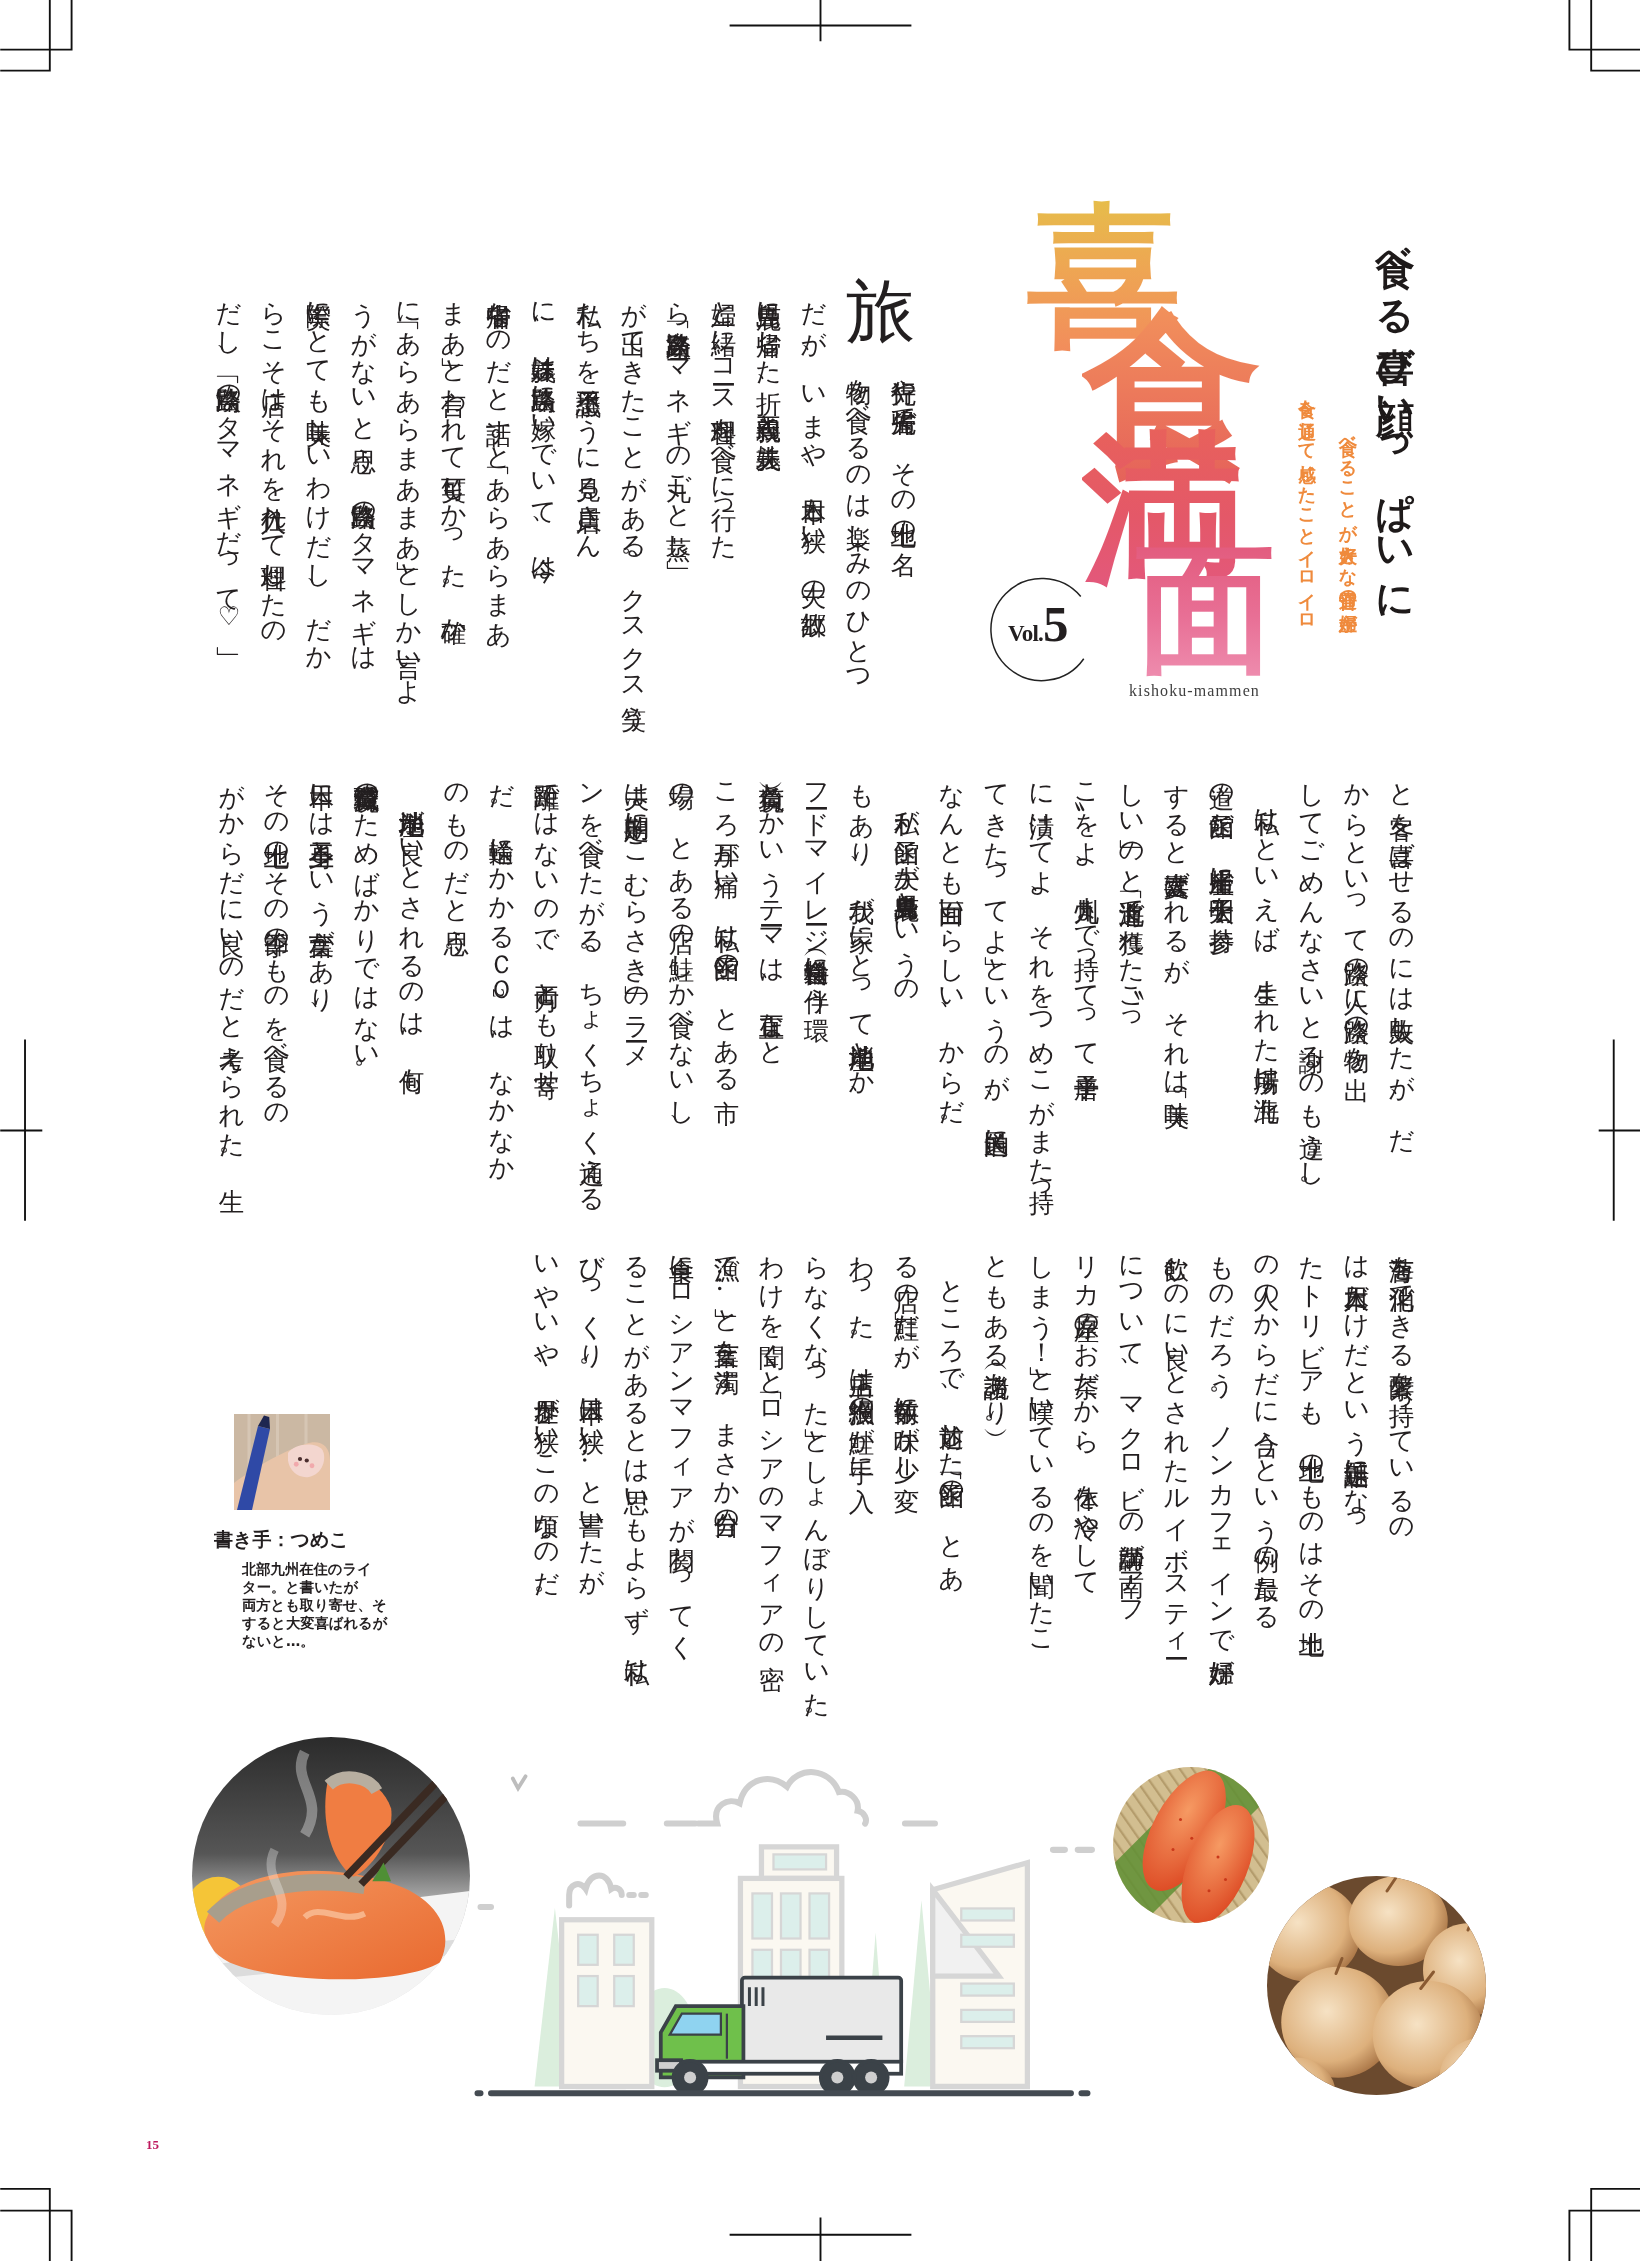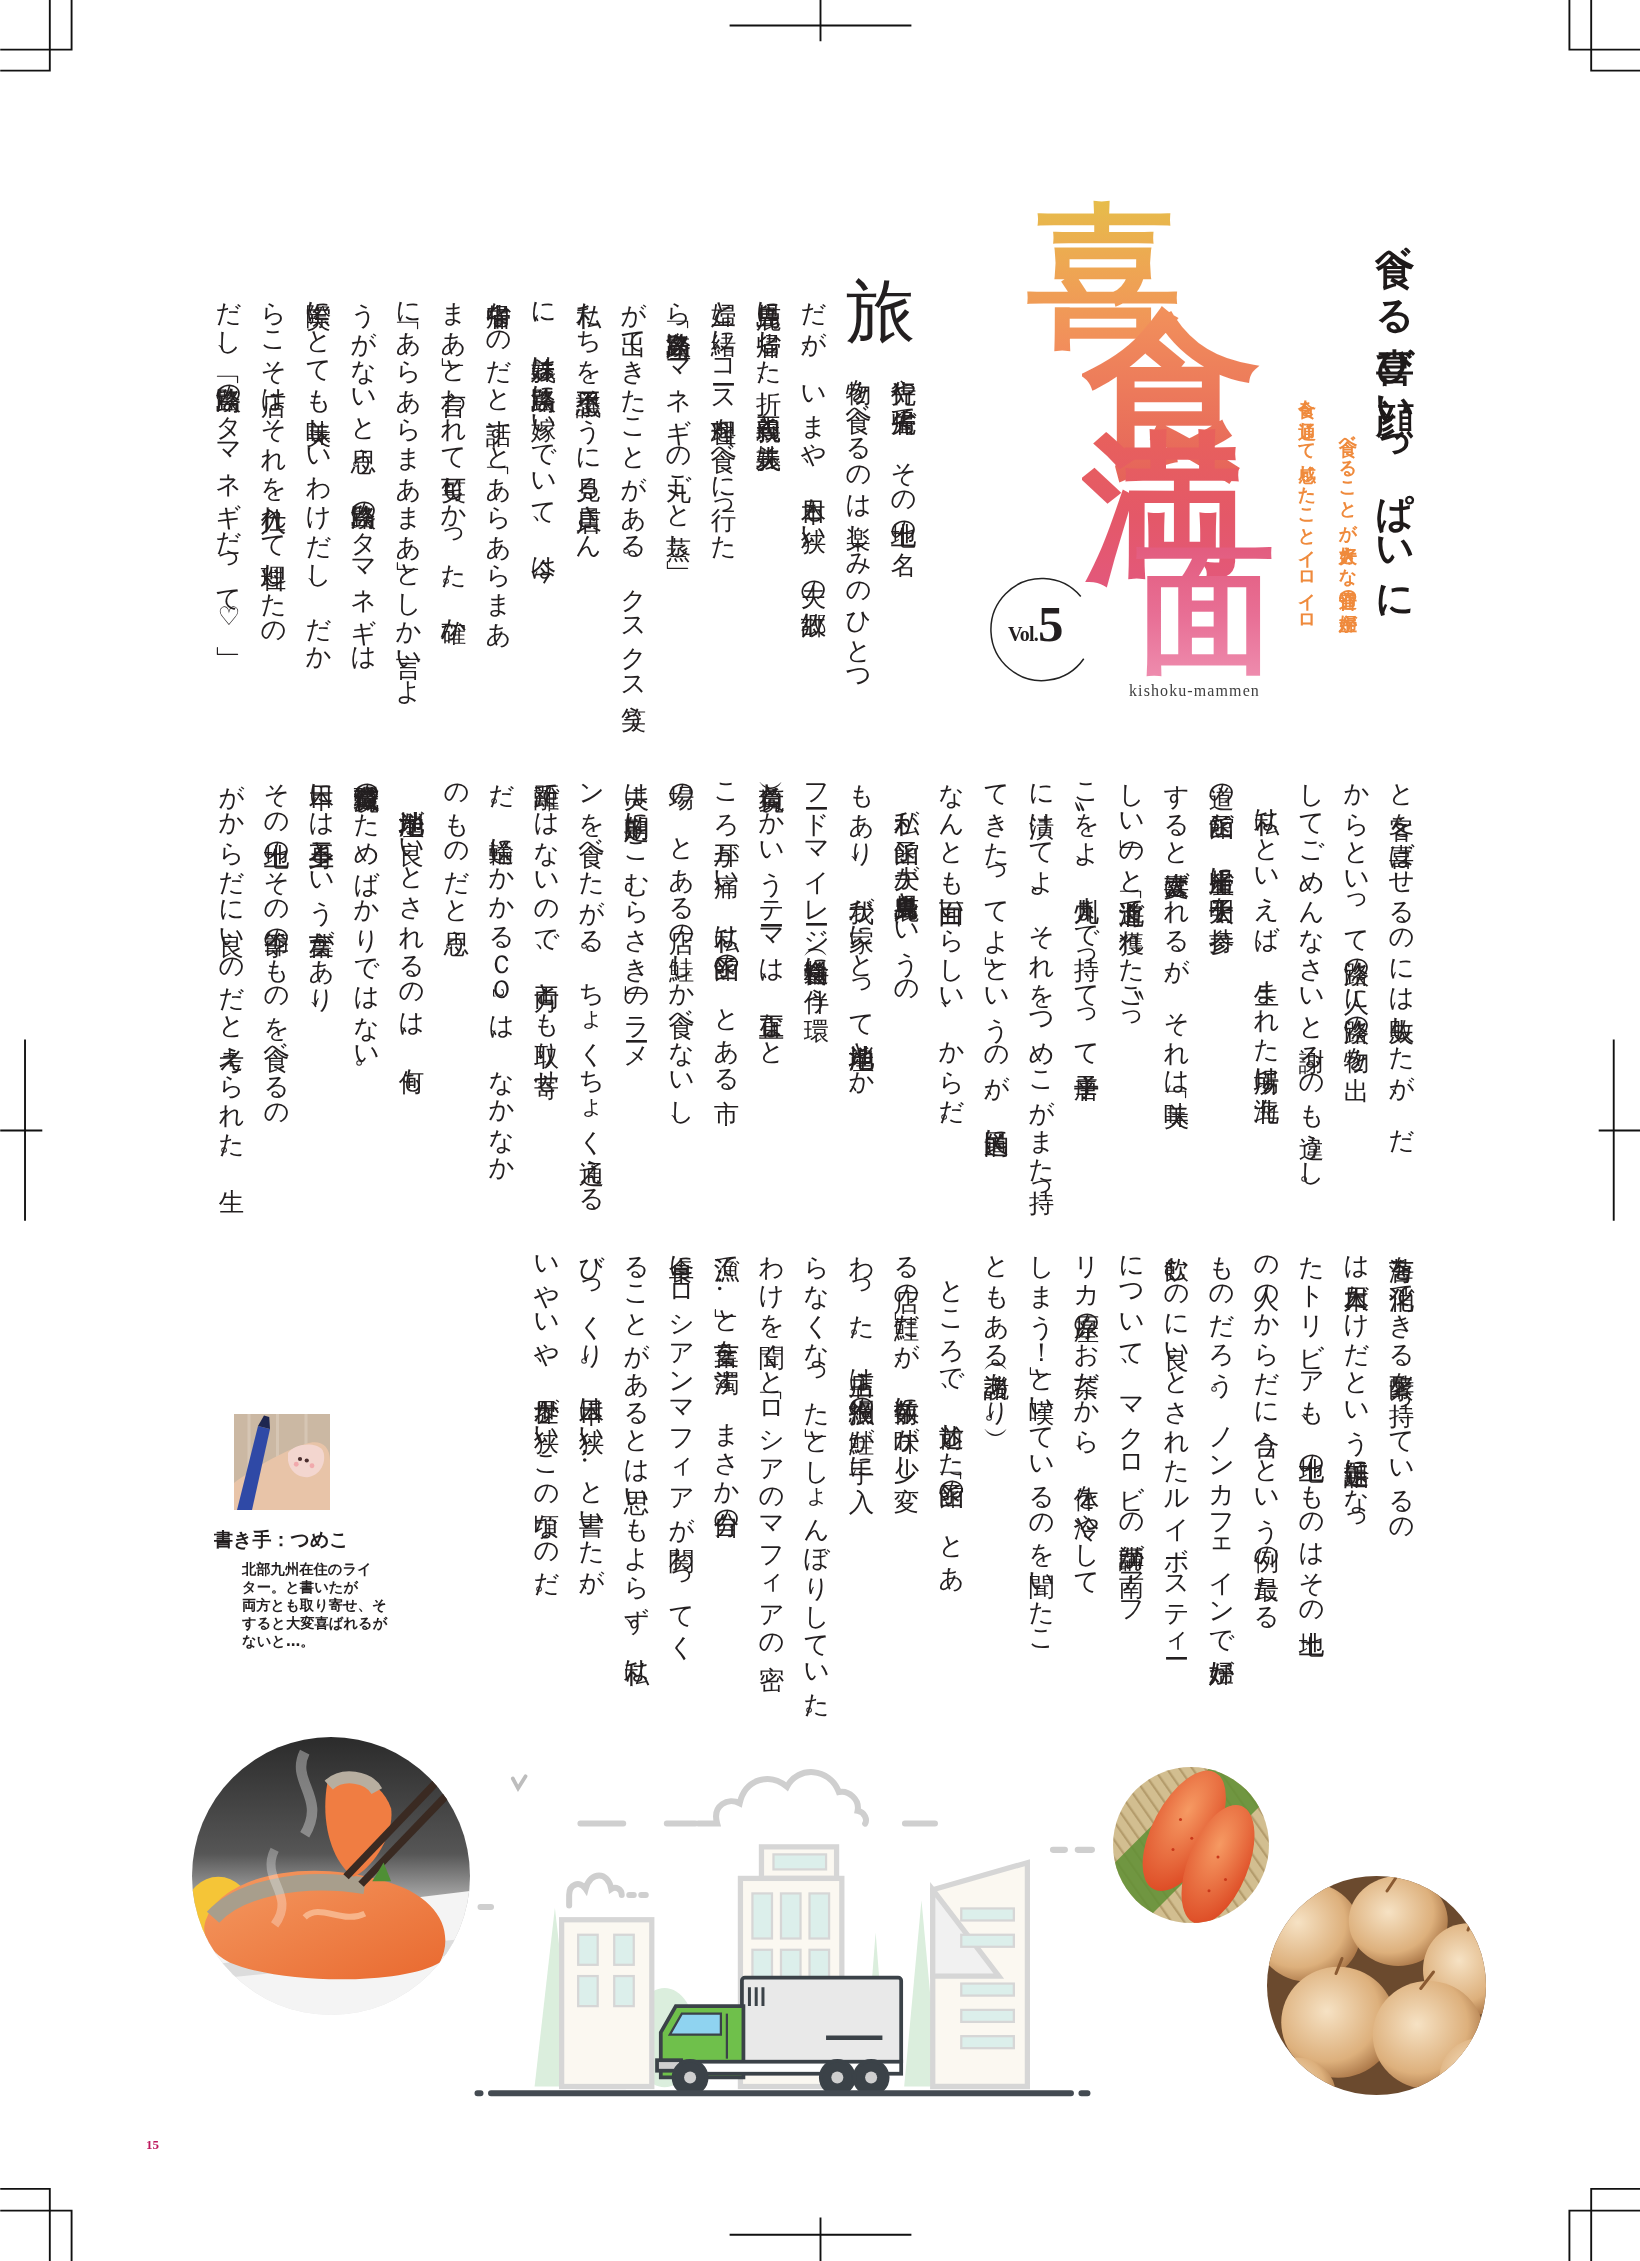--- a/index.html
+++ b/index.html
@@ -10,21 +10,21 @@
   
   .kanji{position:absolute;font-family:"DejaVu Serif",serif;font-weight:700;line-height:1;color:transparent;-webkit-background-clip:text;background-clip:text;white-space:nowrap;}
   .k1{left:1027px;top:199px;font-size:154px;background-image:linear-gradient(180deg,#e6bd4a 0%,#eea653 45%,#f28c5c 100%);}
   .k2{left:1082px;top:304px;font-size:180px;background-image:linear-gradient(180deg,#f2925b 0%,#ec795b 50%,#e5625a 100%);}
   .k3{left:1082px;top:427px;font-size:162px;background-image:linear-gradient(180deg,#e8615b 0%,#e45868 55%,#e3587c 100%);}
   .k4{left:1136px;top:539px;font-size:139px;background-image:linear-gradient(180deg,#e25a7c 0%,#e86f95 55%,#ee8cae 100%);}
   .catch{position:absolute;left:1373px;top:222px;width:45px;height:451px;writing-mode:vertical-rl;text-orientation:mixed;font-family:"DejaVu Serif",serif;font-weight:700;font-size:38px;line-height:45px;letter-spacing:3.2px;color:#1e1a1a;white-space:nowrap;}
   .subtitle{position:absolute;left:1288px;top:322px;width:81px;height:301px;writing-mode:vertical-rl;text-orientation:mixed;font-family:"DejaVu Sans",sans-serif;font-weight:700;font-size:18px;letter-spacing:0.8px;color:#ef8a3c;text-align:end;}
   .subtitle .sl{width:41px;line-height:41px;height:301px;white-space:nowrap;}
   .vol{position:absolute;left:1008px;top:599px;font-family:"Liberation Serif",serif;font-weight:700;color:#231f20;line-height:51px;white-space:nowrap;}
-  .vol-prefix{font-size:20px;letter-spacing:-0.8px;margin-top:38px;}
+  .vol-prefix{font-size:23px;letter-spacing:-0.8px;margin-top:38px;}
   .vol-num{font-size:51px;}
   .romaji{position:absolute;left:1129px;top:682px;font-family:"Liberation Serif",serif;font-size:16px;letter-spacing:1.1px;color:#404040;white-space:nowrap;}
   
   .tier{position:absolute;writing-mode:vertical-rl;text-orientation:mixed;font-family:"DejaVu Serif",serif;font-size:25.5px;color:#231f20;height:436px;}
   .col{width:45px;height:436px;line-height:45px;white-space:nowrap;box-sizing:border-box;}
   .indent3{padding-top:77px;}
   .dropcap{position:absolute;left:846px;top:277px;font-family:"DejaVu Serif",serif;font-size:69px;line-height:1;color:#231f20;}
   
   .author-photo{position:absolute;left:234px;top:1414px;width:96px;height:96px;}
   .byline{position:absolute;left:214px;top:1527px;font-family:Liberation Mono, monospace;font-weight:700;font-size:19px;color:#231f20;white-space:nowrap;}

